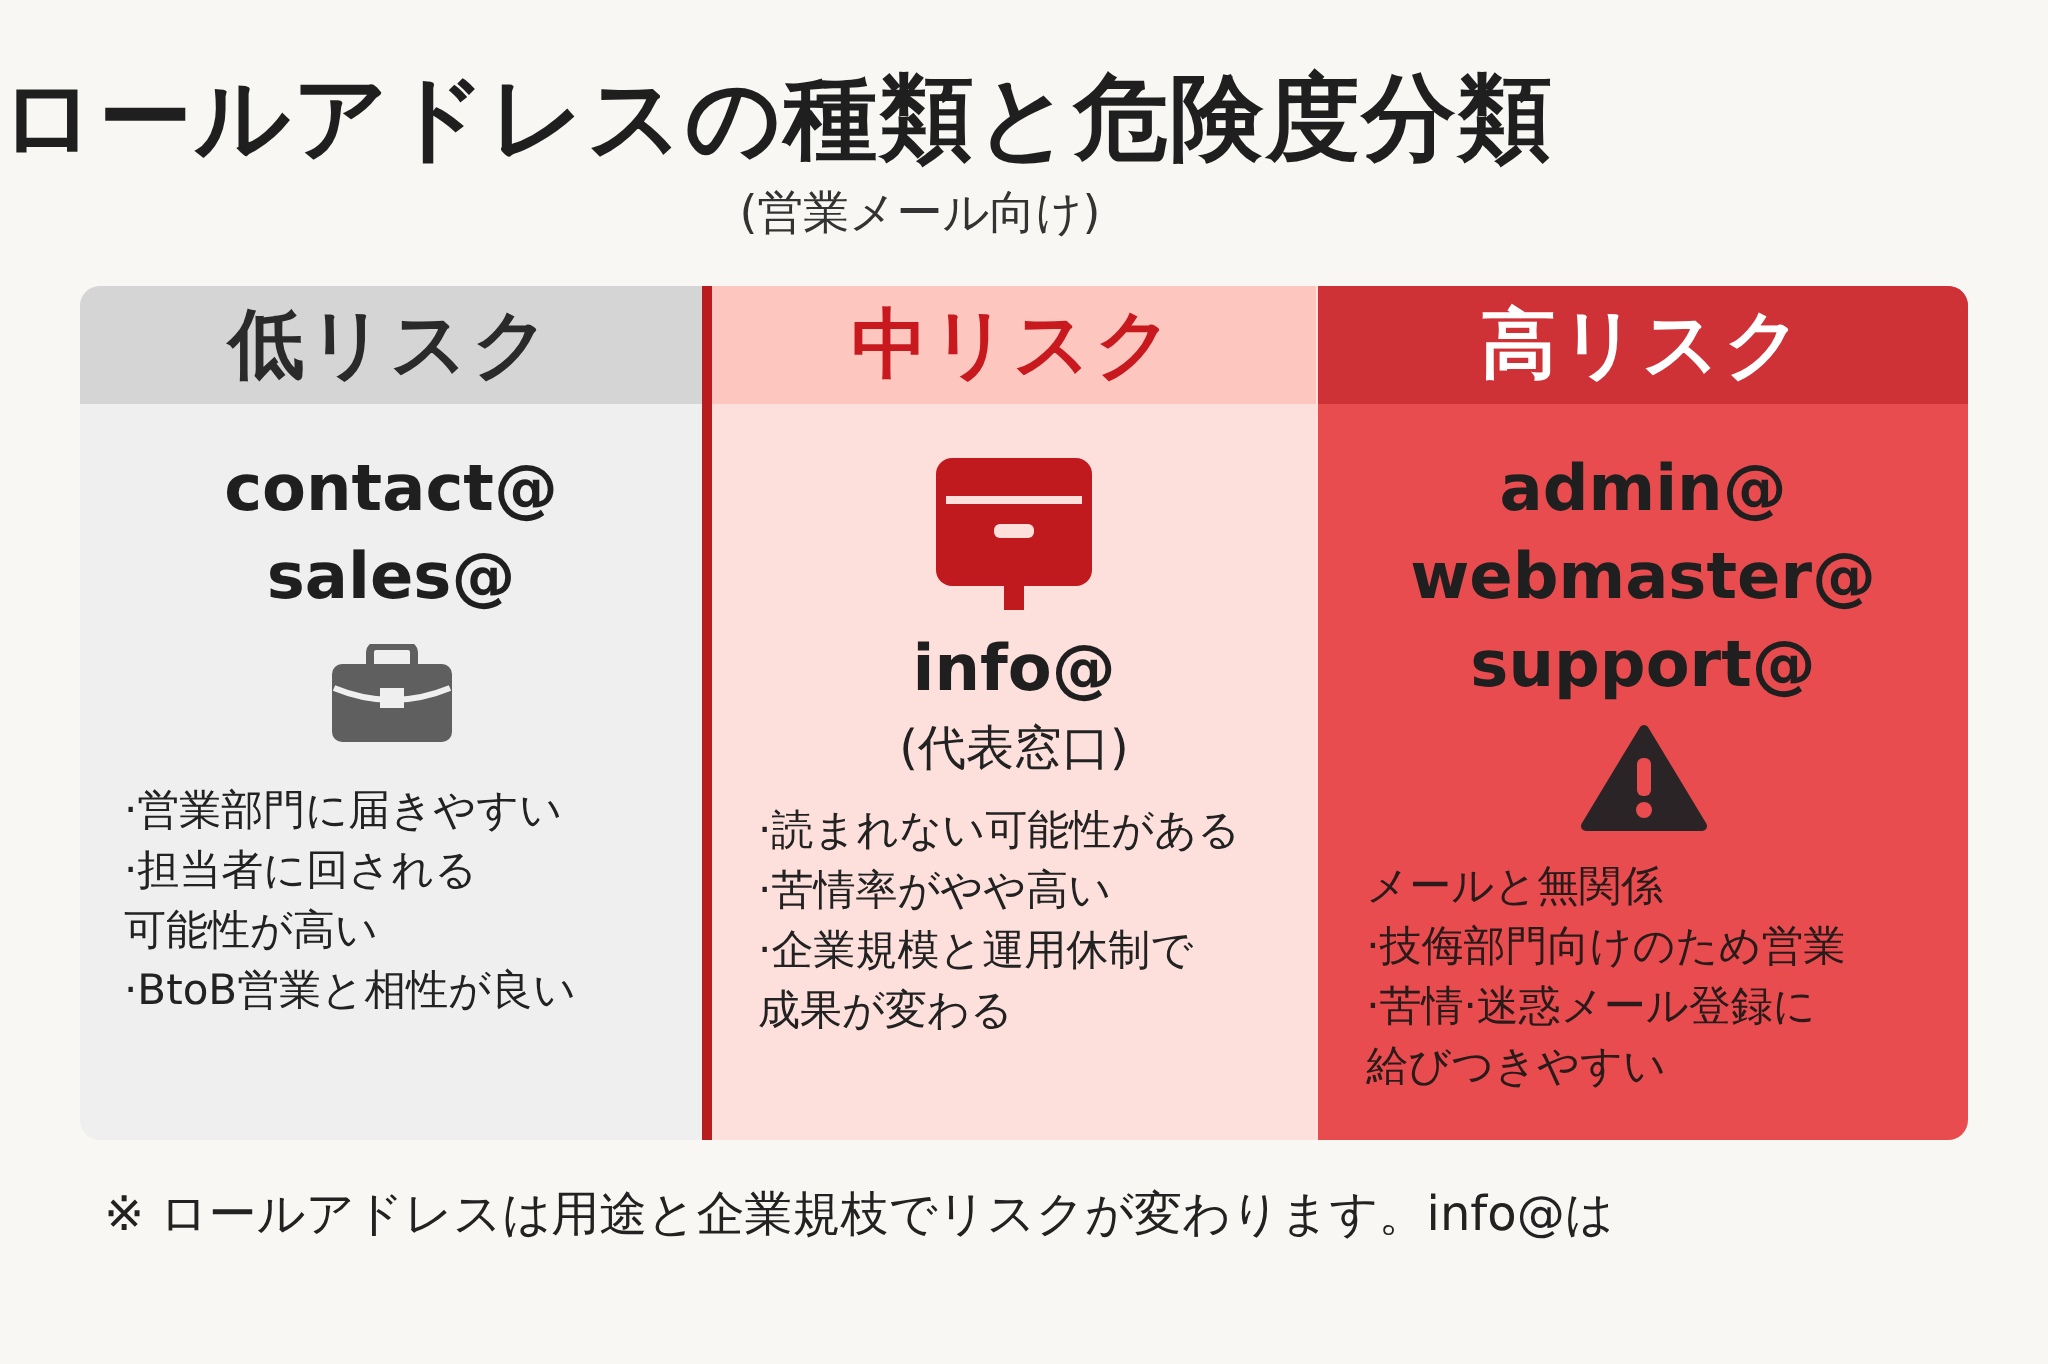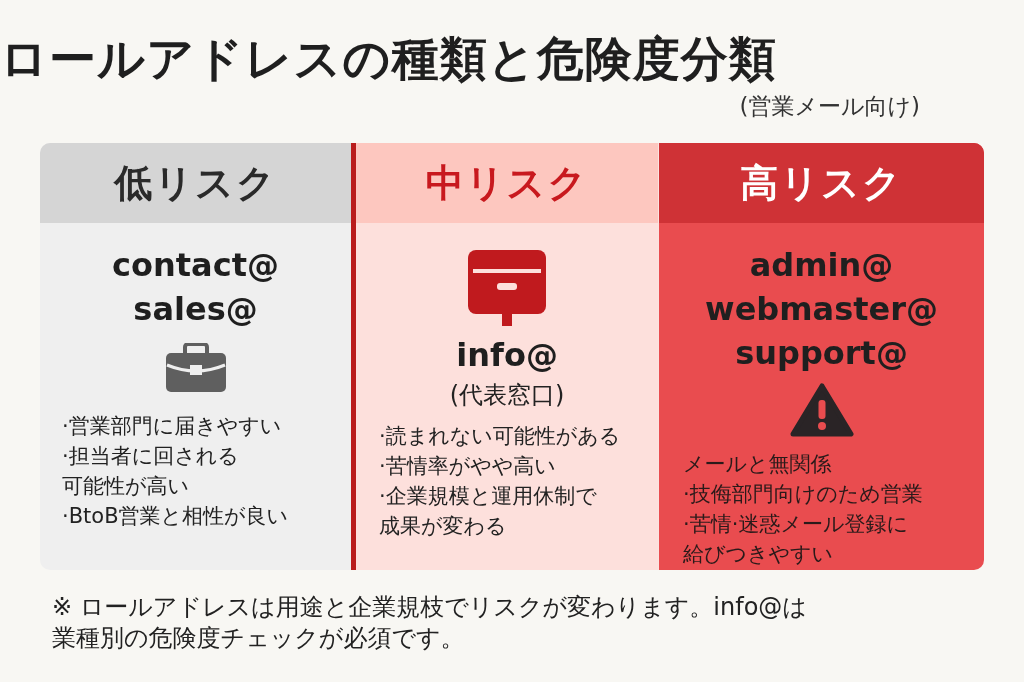--- a/index.html
+++ b/index.html
@@ -6,33 +6,33 @@
   body {
     width:1024px; height:682px; background:#f8f7f3; overflow:hidden;
     font-family: "DejaVu Sans", "Liberation Sans", sans-serif; color:#222;
     position:relative;
   }
   .title {
     position:absolute; top:28px; left:0; width:1024px; text-align:left;
     font-size:47px; font-weight:bold; color:#1f1f1f; letter-spacing:1px;
   }
   .subtitle {
-    position:absolute; top:91px; left:0; width:920px; text-align:right;
+    position:absolute; top:91px; left:0; width:920px; text-align:center;
     font-size:23px; color:#333;
   }
   .panel {
     position:absolute; left:40px; top:143px; width:944px; height:427px;
     display:flex; border-radius:10px; overflow:hidden;
   }
   .col { position:relative; height:100%; display:flex; flex-direction:column; }
   .col-low { width:313px; background:#efefef; }
   .col-mid { width:304px; background:#fde0dc; border-left:5px solid #b91c1c; }
   .col-high { width:327px; background:#e94c4f; border-left:1px solid #fbe3e0; }
   .hdr {
-    height:80px; display:flex; align-items:center; justify-content:center;
+    height:59px; display:flex; align-items:center; justify-content:center;
     font-size:38px; font-weight:bold; letter-spacing:2px;
   }
   .col-low .hdr { background:#d5d5d5; color:#2a2a2a; }
   .col-mid .hdr { background:#fdc7bf; color:#c8191e; }
   .col-high .hdr { background:#cf3236; color:#ffffff; }
   .body { flex:1; display:flex; flex-direction:column; align-items:center; }
   .addr {
     font-family: "DejaVu Sans", sans-serif; font-weight:bold; font-size:32px;
     line-height:44px; color:#1f1f1f; text-align:center;
   }
@@ -119,14 +119,13 @@
         <div>·技侮部門向けのため営業</div>
         <div>·苦情·迷惑メール登録に</div>
         <div>給びつきやすい</div>
       </div>
     </div>
   </div>
 </div>
 
 <div class="note">
   <div>※ ロールアドレスは用途と企業規枝でリスクが変わります。info@は</div>
-  <div>業種別の危険度チェックが必須です。</div>
 </div>
 
 </body></html>

